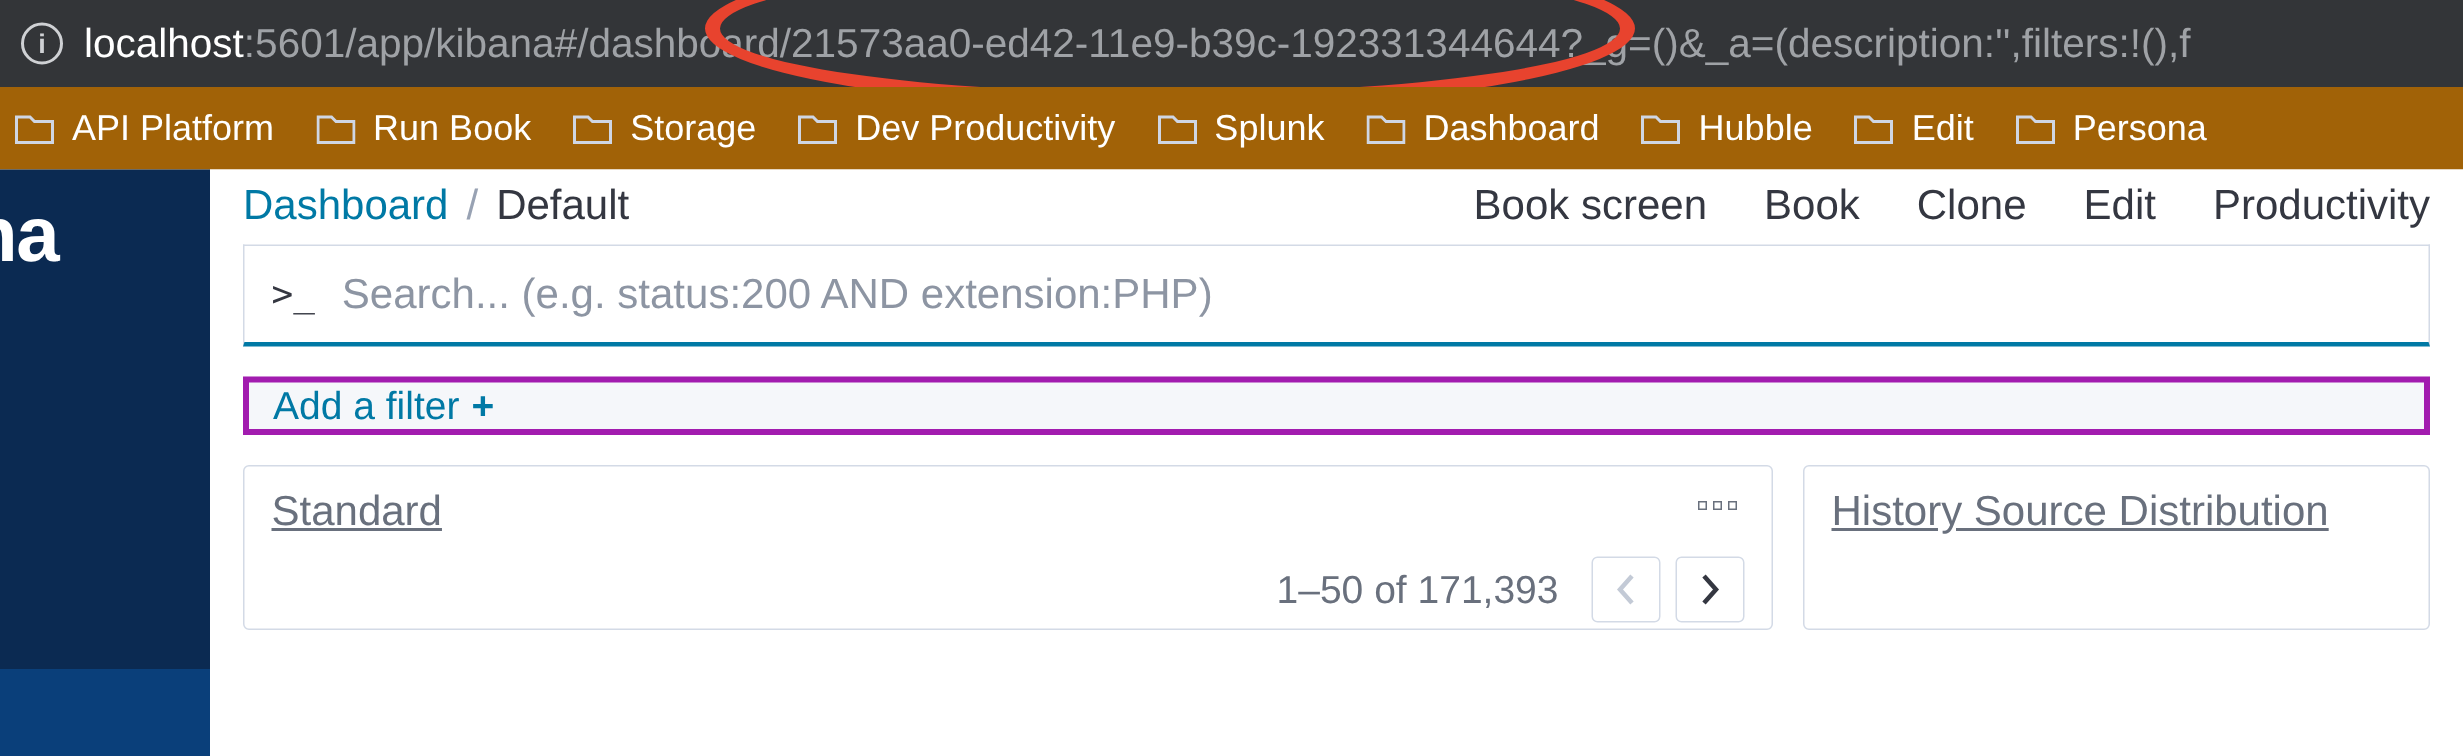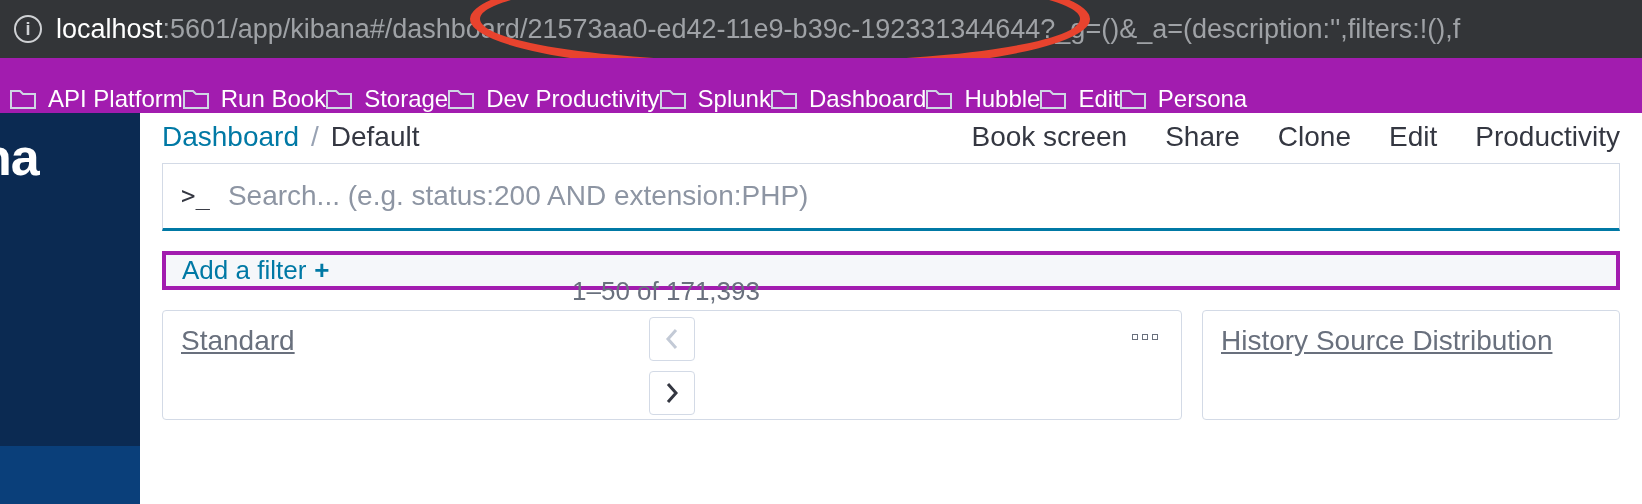--- a/index.html
+++ b/index.html
@@ -23,25 +23,26 @@
   .addr-info-icon {
     width: 28px; height: 28px; border: 2px solid #cfd1d4; border-radius: 50%;
     display: flex; align-items: center; justify-content: center;
     font-size: 18px; font-weight: 600; flex: 0 0 auto;
   }
   .addr-text .host { color: #fff; }
   .addr-text .rest { color: #9fa2a6; }
 
   
   .bookmarks-bar {
-    background: #a21caf;
+    background: #a16207;
     height: 55px;
     display: flex;
-    align-items: flex-end;
+    align-items: center;
     padding: 0 10px;
+    gap: 28px;
     color: #fff;
     font-size: 24px;
     white-space: nowrap;
     overflow: hidden;
   }
   .bookmark-item { display: flex; align-items: center; gap: 12px; cursor: pointer; }
   .folder-icon svg { display: block; }
 
   
   .main-wrap { display: flex; height: calc(504px - 58px - 55px); }
@@ -100,21 +101,21 @@
   .panel-menu {
     position: absolute; top: 16px; right: 18px; color: #69707d;
     letter-spacing: 4px; font-size: 14px; cursor: pointer;
     width: 36px; height: 20px; display: flex; align-items: center; justify-content: center;
   }
   .panel-menu div { width: 6px; height: 6px; border: 1px solid #69707d; margin: 0 2px; }
 
   .panel-a-bottom {
     position: absolute; bottom: 4px; left: 0; right: 0;
     display: flex; align-items: center; justify-content: flex-end; gap: 10px;
-    padding: 0 18px; color: #69707d; font-size: 26px; flex-direction: column;
+    padding: 0 18px; color: #69707d; font-size: 26px;
   }
   .pager-text { margin-right: 12px; }
   .pager-btn {
     width: 46px; height: 44px; border: 1px solid #d3dae6; border-radius: 4px;
     display: flex; align-items: center; justify-content: center; cursor: pointer;
     background: #fff;
   }
   .pager-btn.disabled { color: #c3cad6; }
   .pager-btn svg { display: block; }
 
@@ -226,21 +227,21 @@
   <div class="content">
 
     <div class="top-row">
       <div class="breadcrumb">
         <span class="link">Dashboard</span>
         <span class="sep">/</span>
         <span class="current">Default</span>
       </div>
       <div class="top-actions">
         <span>Book screen</span>
-        <span>Share</span>
+        <span>Book</span>
         <span>Clone</span>
         <span>Edit</span>
         <span>Productivity</span>
       </div>
     </div>
 
     <div class="search-row">
       <div class="search-box">
         <span class="search-prompt">&gt;_</span>
         <span class="search-placeholder">Search... (e.g. status:200 AND extension:PHP)</span>

